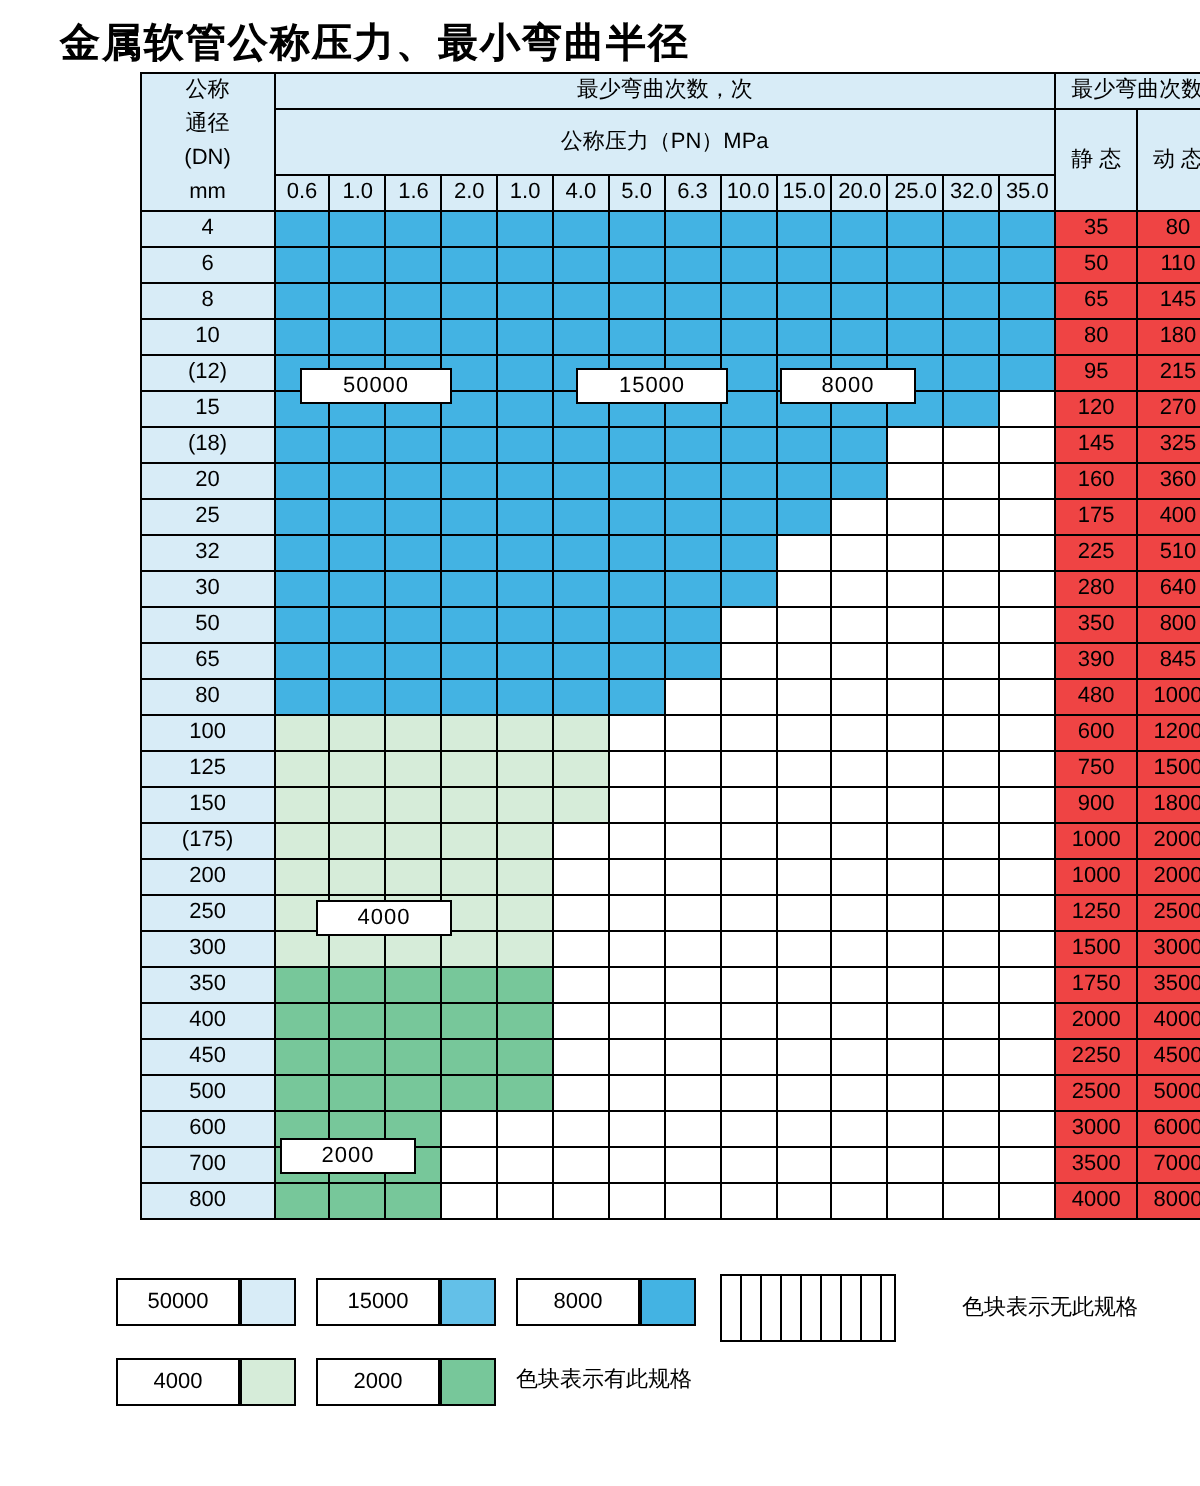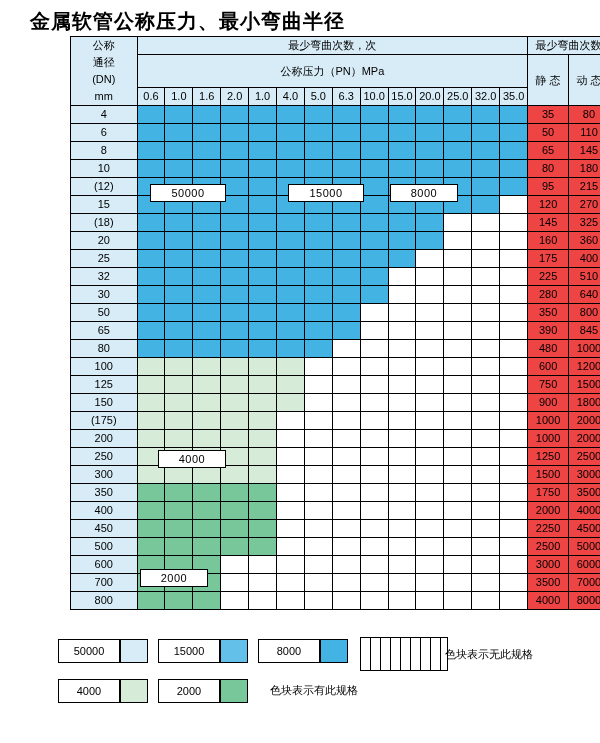--- a/index.html
+++ b/index.html
@@ -713,17 +713,17 @@
 
   <div class="lg-box" style="left:228px;top:6px;background:#ffffff;">8000</div>
   <div class="lg-chip" style="left:290px;top:6px;background:#43b3e3;"></div>
 
   <div class="lg-box" style="left:28px;top:46px;background:#ffffff;">4000</div>
   <div class="lg-chip" style="left:90px;top:46px;background:#d6ecd9;"></div>
 
   <div class="lg-box" style="left:128px;top:46px;background:#ffffff;">2000</div>
   <div class="lg-chip" style="left:190px;top:46px;background:#77c79a;"></div>
 
-  <div class="lg-text" style="left:240px;top:46px;">色块表示有此规格</div>
+  <div class="lg-text" style="left:228px;top:46px;">色块表示有此规格</div>
 
   <div class="striped" style="left:330px;top:4px;"></div>
-  <div class="lg-text" style="left:415px;top:10px;">色块表示无此规格</div>
+  <div class="lg-text" style="left:451px;top:10px;">色块表示无此规格</div>
 </div>
 
 </body></html>

